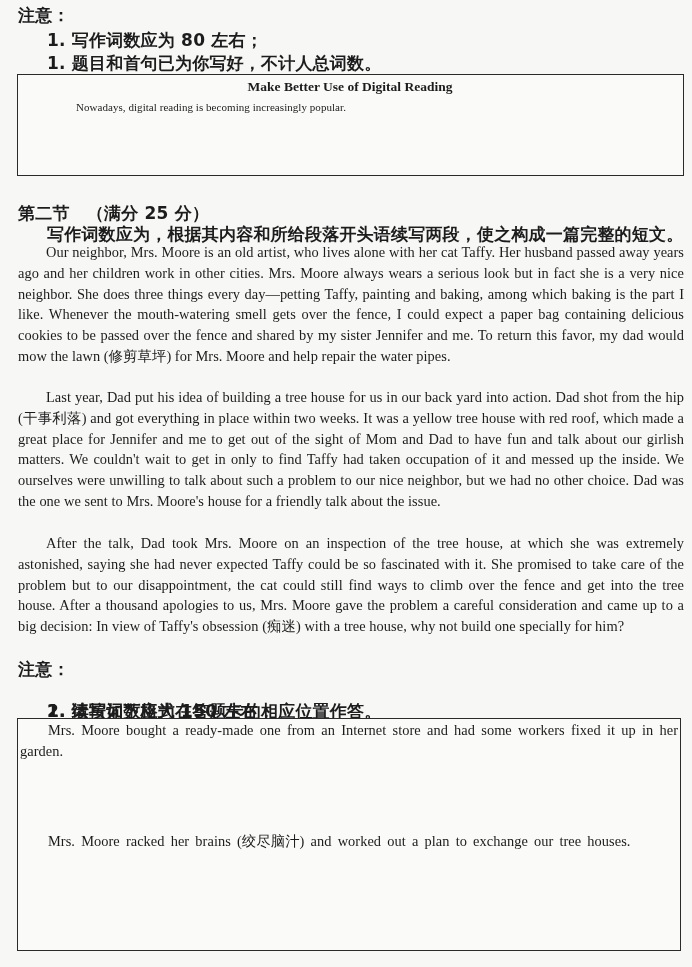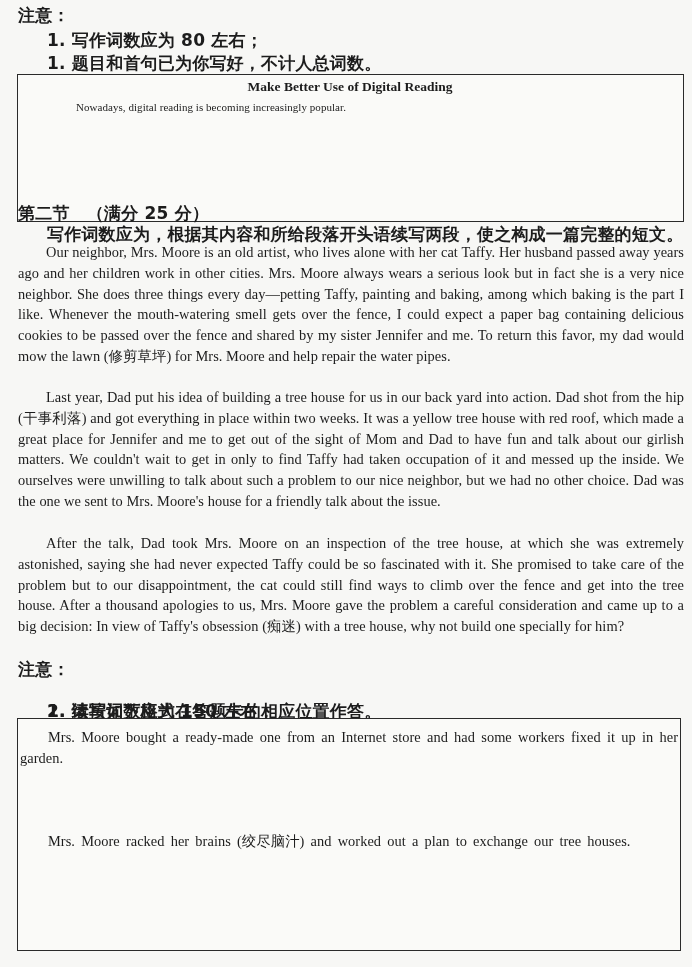--- a/index.html
+++ b/index.html
@@ -23,34 +23,34 @@
 </style>
 </head>
 <body>
 
 <div class="page">
 
   <div class="abs cjk" style="left:18px; top:4px;">注意：</div>
   <div class="abs cjk" style="left:47px; top:29px;">1. 写作词数应为 80 左右；</div>
   <div class="abs cjk" style="left:47px; top:52px;">1. 题目和首句已为你写好，不计人总词数。</div>
 
-  <div class="box" style="left:17px; top:74px; width:667px; height:148px;">
+  <div class="box" style="left:17px; top:74px; width:667px; height:102px;">
     <div class="abs box-title" style="left:0; top:4px; width:664px; font-family:'Liberation Serif', serif;">Make Better Use of Digital Reading</div>
     <div class="abs body-text" style="left:34px; top:22px; font-size:11px;margin-left:24px;">Nowadays, digital reading is becoming increasingly popular.</div>
   </div>
 
   <div class="abs cjk" style="left:18px; top:202px;">第二节　（满分 25 分）</div>
   <div class="abs cjk" style="left:47px; top:223px;">写作词数应为，根据其内容和所给段落开头语续写两段，使之构成一篇完整的短文。</div>
 
   <div class="para body-text indent" style="top:242px;">Our neighbor, Mrs. Moore is an old artist, who lives alone with her cat Taffy.  Her husband passed away years ago and her children work in other cities. Mrs. Moore always wears a serious look but in fact she is a very nice neighbor. She does three things every day—petting Taffy, painting and baking, among which baking is the part I like. Whenever the mouth-watering smell gets over the fence, I could expect a paper bag containing delicious cookies to be passed over the fence and shared by my sister Jennifer and me.  To return this favor, my dad would mow the lawn (修剪草坪) for Mrs. Moore and help repair the water pipes.</div>
   <div class="para body-text indent" style="top:387px;">Last year, Dad put his idea of building a tree house for us in our back yard into action. Dad shot from the hip (干事利落) and got everything in place within two weeks. It was a yellow tree house with red roof, which made a great place for Jennifer and me to get out of the sight of Mom and Dad to have fun and talk about our girlish matters. We couldn't wait to get in only to find Taffy had taken occupation of it and messed up the inside. We ourselves were unwilling to talk about such a problem to our nice neighbor, but we had no other choice. Dad was the one we sent to Mrs. Moore's house for a friendly talk about the issue.</div>
   <div class="para body-text indent" style="top:533px;">After the talk, Dad took Mrs. Moore on an inspection of the tree house, at which she was extremely astonished, saying she had never expected Taffy could be so fascinated with it. She promised to take care of the problem but to our disappointment, the cat could still find ways to climb over the fence and get into the tree house. After a thousand apologies to us, Mrs. Moore gave the problem a careful consideration and came up to a big decision: In view of Taffy's obsession (痴迷) with a tree house, why not build one specially for him?</div>
 
   <div class="abs cjk" style="left:18px; top:658px;">注意：</div>
   <div class="abs cjk" style="left:47px; top:700px;">1. 续写词数应为 150 左右；</div>
   <div class="abs cjk" style="left:47px; top:700px;">2. 请按如下格式在答题卡的相应位置作答。</div>
 
   <div class="box" style="left:17px; top:718px; width:664px; height:233px;">
-    <div class="abs body-text" style="left:2px; top:8px; width:658px; white-space:normal; text-indent:28px; text-align:justify;">Mrs. Moore bought a ready-made one from an Internet store and had some workers fixed it up in her garden.</div>
+    <div class="abs body-text" style="left:2px; top:1px; width:658px; white-space:normal; text-indent:28px; text-align:justify;">Mrs. Moore bought a ready-made one from an Internet store and had some workers fixed it up in her garden.</div>
     <div class="abs body-text" style="left:2px; top:112px; width:658px; white-space:normal; text-indent:28px; text-align:justify; word-spacing:2.5px;">Mrs. Moore racked her brains (绞尽脑汁) and worked out a plan to exchange our tree houses.</div>
   </div>
 
 </div>
 
 </body></html>

